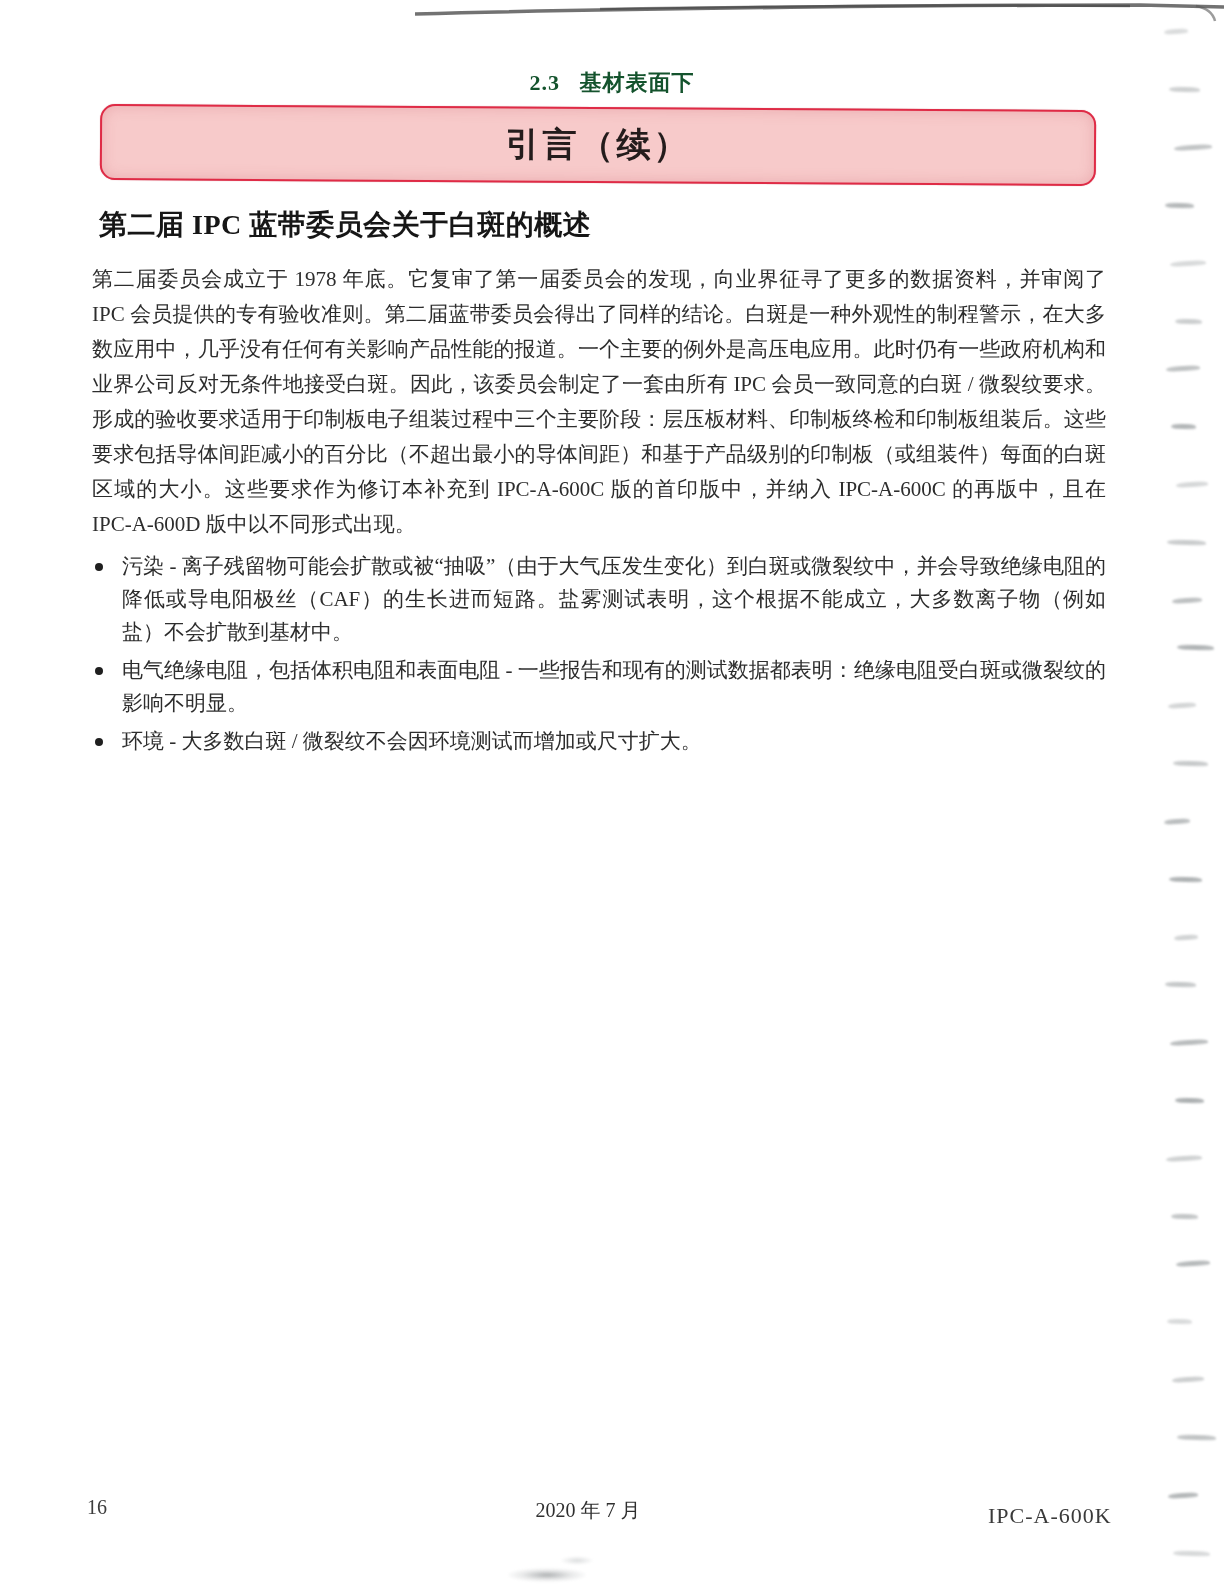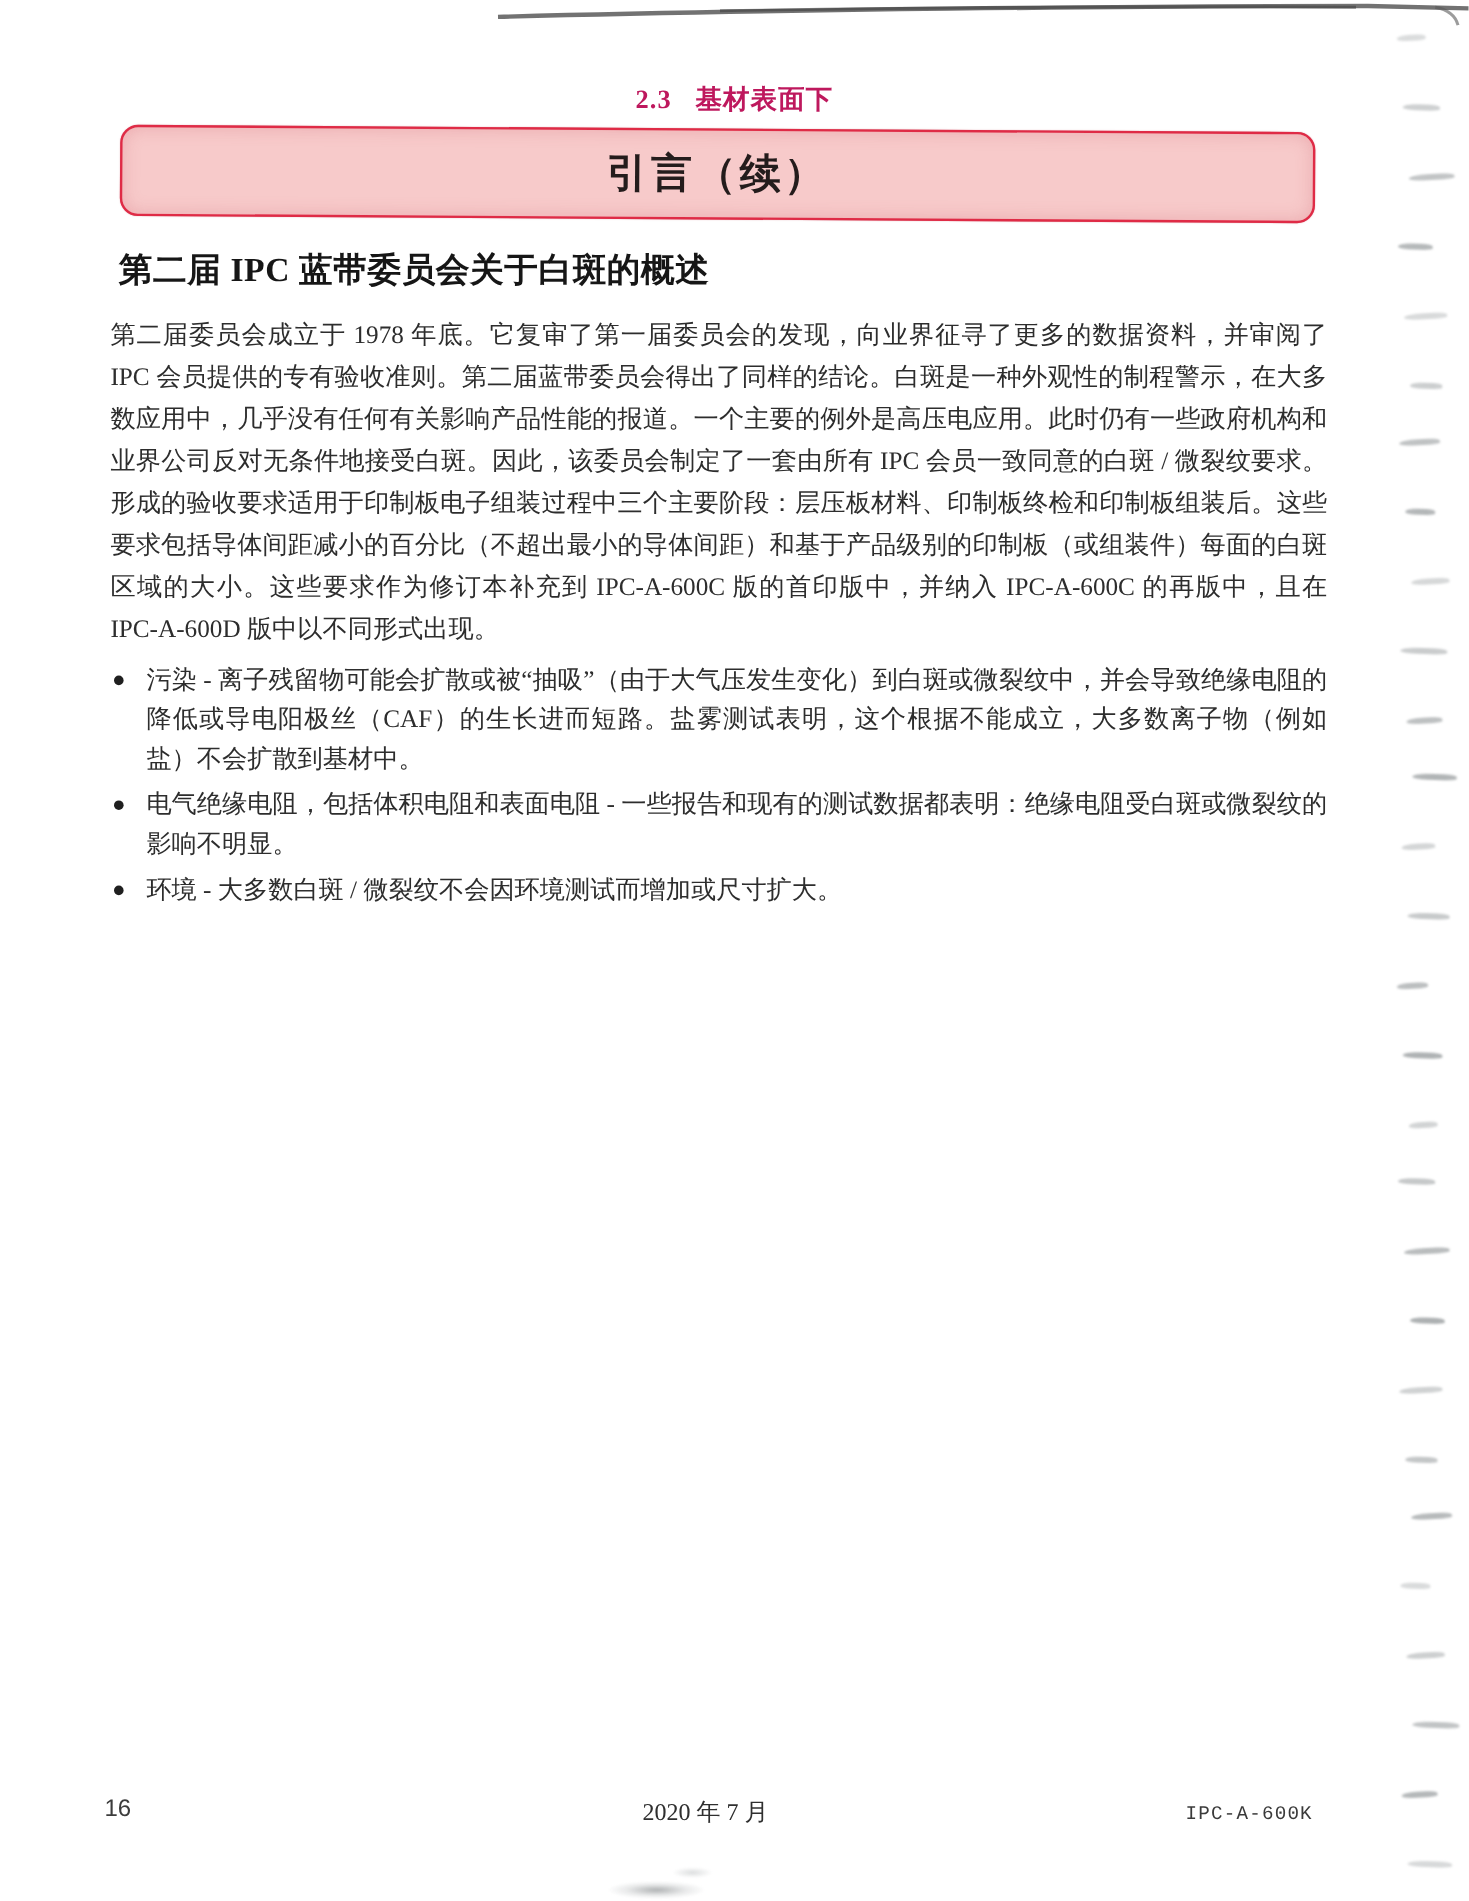--- a/index.html
+++ b/index.html
@@ -14,21 +14,21 @@
   .bind-mark{position:absolute;height:5px;background:#8f9496;border-radius:60% 40% 55% 45% / 80% 60% 40% 55%;filter:blur(1px);}
   .bottom-smudge{position:absolute;left:508px;top:1568px;width:78px;height:14px;
     background:radial-gradient(ellipse at center,#6f7476 0%,rgba(140,145,147,0.35) 45%,rgba(255,255,255,0) 75%);
     opacity:.55;filter:blur(1px);}
   .bottom-smudge2{position:absolute;left:560px;top:1556px;width:34px;height:9px;
     background:radial-gradient(ellipse at center,#9aa0a2 0%,rgba(255,255,255,0) 70%);opacity:.35;filter:blur(1px);}
 
   
   .section-header{
     position:absolute;top:68px;left:0;width:100%;text-align:center;
-    font-size:22px;font-weight:bold;color:#be185d;white-space:pre;letter-spacing:1px;
+    font-size:22px;font-weight:bold;color:#14532d;white-space:pre;letter-spacing:1px;
   }
 
   
   .banner{
     position:absolute;left:100px;top:107px;width:992px;height:72px;
     background:#f7caca;border:2px solid #df2b46;border-radius:15px;
     transform:rotate(0.35deg);
     display:flex;align-items:center;justify-content:center;
     box-shadow:inset 0 0 14px rgba(205,90,104,0.28), 0 0 1px rgba(180,40,60,0.5);
   }
@@ -39,23 +39,23 @@
   .body-text{position:absolute;left:92px;top:262px;width:1014px;font-size:21px;line-height:35px;text-align:justify;color:#2d2d2d;}
   .body-text p{margin:0;}
   .body-text .note{margin-top:6px;}
   .concerns{list-style:none;margin:8px 0 0 0;padding:0;}
   .concerns li{position:relative;padding-left:30px;line-height:33px;margin-bottom:5px;text-align:justify;}
   .bullet-dot{position:absolute;left:3px;top:13px;width:8px;height:8px;background:#1f1f1f;border-radius:50%;}
   .para-2{margin-top:9px !important;}
   .para-3{margin-top:9px !important;}
 
   
-  .footer-page{position:absolute;left:87px;top:1496px;font-size:20px;color:#3c3c3c;font-family:Liberation Sans, sans-serif;}
+  .footer-page{position:absolute;left:87px;top:1496px;font-size:20px;color:#3c3c3c;font-family:Liberation Serif, serif;}
   .footer-date{position:absolute;left:0;top:1497px;width:100%;text-align:center;font-size:20px;color:#2f2f2f;transform:translateX(-24px);}
-  .footer-doc{position:absolute;left:988px;top:1503px;font-size:16px;color:#3a3a3a;letter-spacing:1px;font-family:Liberation Mono, monospace;}
+  .footer-doc{position:absolute;left:988px;top:1503px;font-size:22px;color:#3a3a3a;letter-spacing:1px;font-family:Liberation Serif, serif;}
 </style>
 </head>
 <body>
 
 <div class="page">
 
   <svg class="scan-edge" viewBox="0 0 1224 44">
     <path d="M 415 14 C 640 8 950 5 1140 5 L 1224 7" stroke="#4a4a4a" stroke-width="3.6" fill="none" opacity="0.78"></path>
     <path d="M 600 9 C 780 6 1000 5 1130 6" stroke="#3c3c3c" stroke-width="2.4" fill="none" opacity="0.55"></path>
     <path d="M 1196 6 q 16 3 19 15" stroke="#5a5a5a" stroke-width="2.5" fill="none" opacity="0.6"></path>

